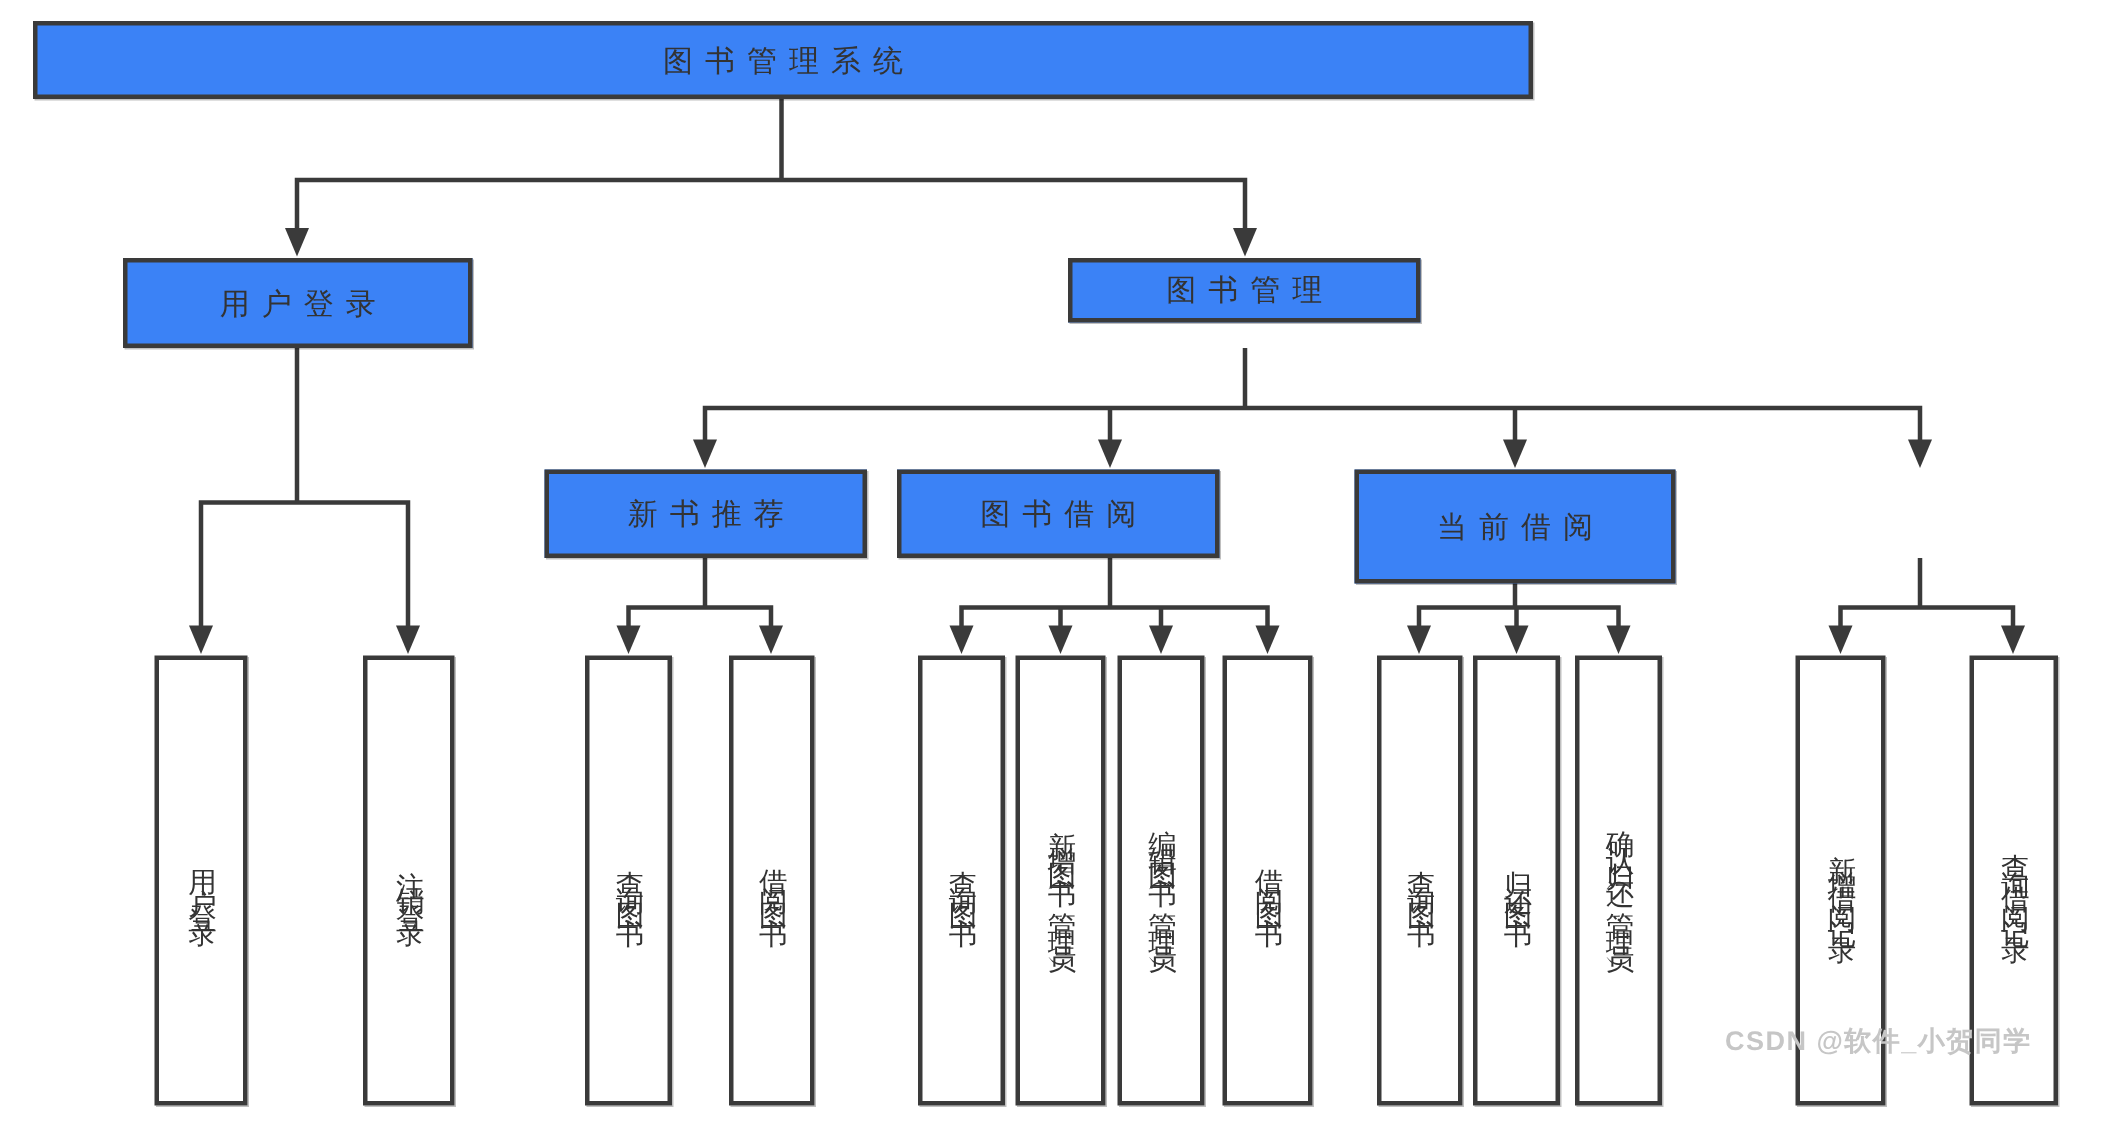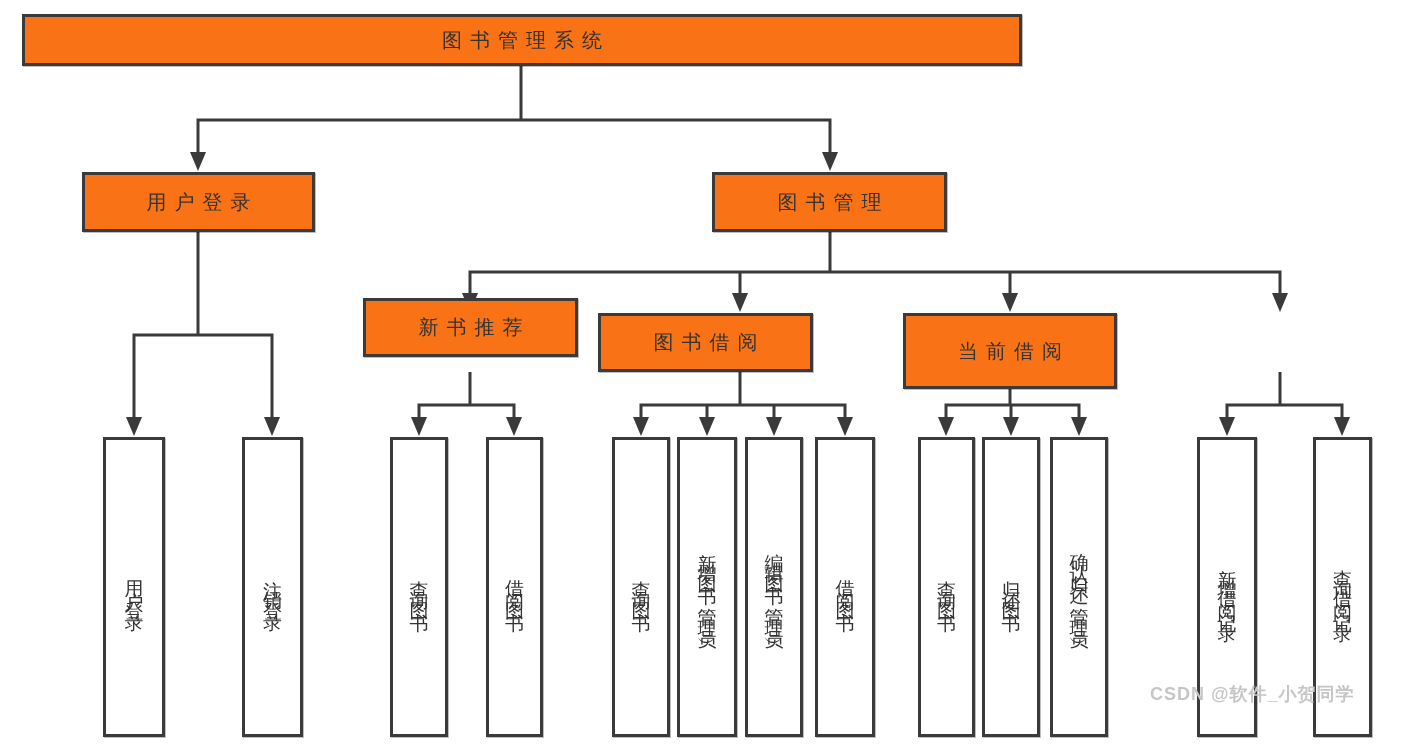--- a/index.html
+++ b/index.html
@@ -17,21 +17,21 @@
   }
   .connectors {
     position: absolute;
     left: 0;
     top: 0;
   }
   .hbox {
     position: absolute;
     box-sizing: border-box;
     border: 3px solid #3a3a3a;
-    background: #f97316;
+    background: #3b82f6;
     display: flex;
     align-items: center;
     justify-content: center;
     box-shadow: 1px 1px 0 rgba(0,0,0,0.25);
   }
   .hlabel {
     font-size: 20px;
     letter-spacing: 8px;
     text-indent: 8px;
     color: #333333;
@@ -105,25 +105,25 @@
     </g>
   </svg>
 
   <div class="hbox" style="left:22px; top:14px; width:1000px; height:52px">
     <span class="hlabel">图书管理系统</span>
   </div>
 
   <div class="hbox" style="left:82px; top:172px; width:233px; height:60px">
     <span class="hlabel">用户登录</span>
   </div>
-  <div class="hbox" style="left:712px; top:172px; width:235px; height:60px">
+  <div class="hbox" style="left:712px; top:172px; width:235px; height:43px">
     <span class="hlabel">图书管理</span>
   </div>
 
-  <div class="hbox" style="left:363px; top:298px; width:215px; height:59px">
+  <div class="hbox" style="left:363px; top:313px; width:215px; height:59px">
     <span class="hlabel">新书推荐</span>
   </div>
   <div class="hbox" style="left:598px; top:313px; width:215px; height:59px">
     <span class="hlabel">图书借阅</span>
   </div>
   <div class="hbox" style="left:903px; top:313px; width:214px; height:76px">
     <span class="hlabel">当前借阅</span>
   </div>
 
   <div class="vbox" style="left:103px; width:62px">

